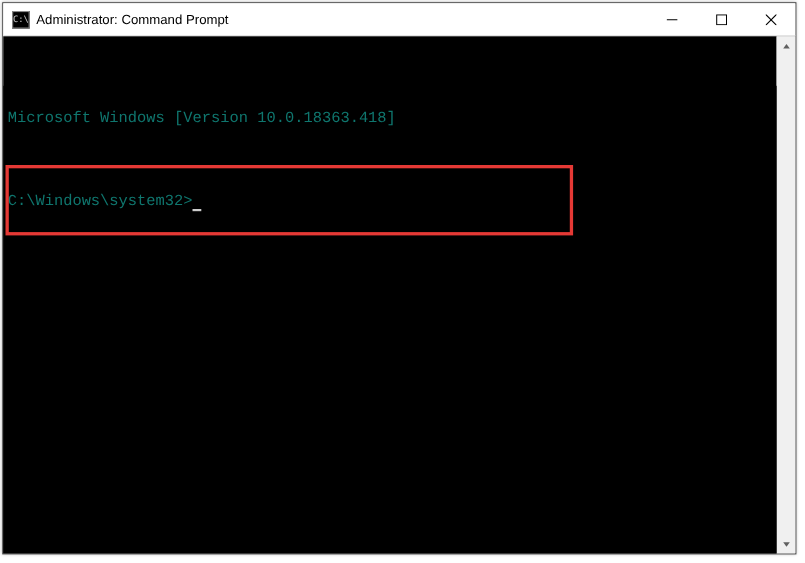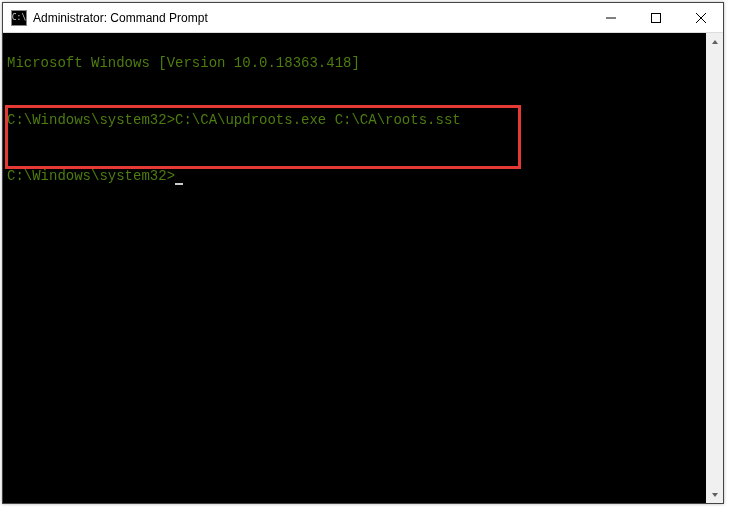--- a/index.html
+++ b/index.html
@@ -69,28 +69,29 @@
     }
     .content-area {
       flex: 1;
       display: flex;
       background: #000;
       position: relative;
     }
     .terminal {
       flex: 1;
       background: #000;
-      color: #4d7c0f;
+      color: #0f766e;
       font-family: Consolas, "Courier New", monospace;
       font-size: 14px;
       padding: 2px 4px;
       line-height: 1.35;
       white-space: pre;
       overflow: hidden;
       position: relative;
+      margin-top: 45px;
     }
     .terminal-line {
       display: block;
     }
     .highlight-box {
       position: absolute;
       border: 3px solid #e53935;
       pointer-events: none;
     }
     .scrollbar {
@@ -147,21 +148,20 @@
             <line x1="0" y1="0" x2="10" y2="10" stroke="#000" stroke-width="1"></line>
             <line x1="10" y1="0" x2="0" y2="10" stroke="#000" stroke-width="1"></line>
           </svg>
       </div>
     </div>
   </div>
   <div class="content-area">
     <div class="terminal">
 <span class="terminal-line">Microsoft Windows [Version 10.0.18363.418]</span>
 <span class="terminal-line"></span>
-<span class="terminal-line"><span>C:\Windows\system32&gt;</span><span>C:\CA\updroots.exe C:\CA\roots.sst</span></span>
 <span class="terminal-line"></span>
 <span class="terminal-line"><span>C:\Windows\system32&gt;</span><span class="cursor"></span></span>
       <div class="highlight-box" id="hlbox" style="top: 72px; left: 2px; width: 516px; height: 64px;"></div>
     </div>
     <div class="scrollbar">
       <div class="scrollbar-arrow">
         <svg width="8" height="8" viewBox="0 0 8 8">
             <polygon points="4,2 7,6 1,6" fill="#606060"></polygon>
           </svg>
       </div>

